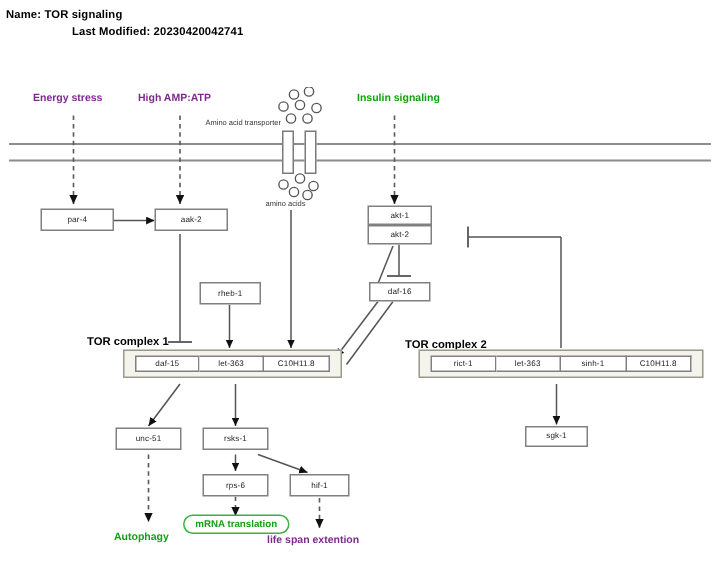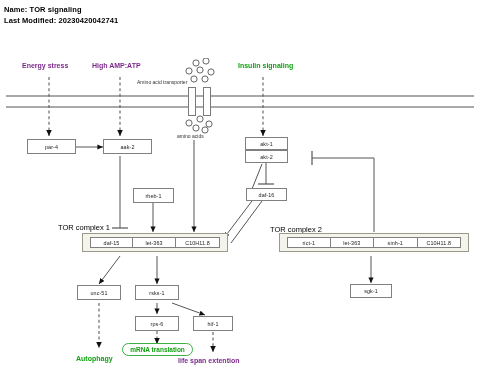--- a/index.html
+++ b/index.html
@@ -6,21 +6,21 @@
   body{
     width:480px;height:385px;background:#ffffff;position:relative;
     font-family:"Liberation Sans", sans-serif;
     -webkit-font-smoothing:none;
   }
   #canvas{position:absolute;left:0;top:0;width:480px;height:385px;overflow:hidden;}
 
   
   .hdr{position:absolute;left:4px;font-size:7.5px;font-weight:bold;color:#000;white-space:nowrap;letter-spacing:.1px;}
   #hdr1{top:5px;}
-  #hdr2{top:16px;}
+  #hdr2{top:16px;margin-left:44px;}
   #hdr3{top:27px;}
 
   
   #wires{position:absolute;left:0;top:0;}
 
   
   .gbox{
     position:absolute;box-sizing:border-box;
     border:1px solid #808080;background:#ffffff;
     font-size:5.4px;color:#222;text-align:center;
@@ -35,21 +35,21 @@
     background:#f4f4ec;border:1px solid #9a9a8a;
     display:flex;align-items:center;
     padding:2px 7px;gap:0px;
   }
   .complex .gbox{position:relative;left:auto;top:auto;height:11px;}
 
   
   .lbl{position:absolute;white-space:nowrap;}
   .lbl-purple{color:#7d2a8c;font-weight:bold;font-size:7px;}
   .lbl-green{color:#12a012;font-weight:bold;font-size:7px;}
-  .lbl-black{color:#000;font-weight:normal;font-size:7.5px;}
+  .lbl-black{color:#000;font-weight:bold;font-size:7.5px;}
   .lbl-small{color:#333;font-weight:normal;font-size:5px;}
 
   .pill{
     position:absolute;box-sizing:border-box;
     border:1px solid #3cb043;border-radius:9px;background:#ffffff;
     color:#12a012;font-weight:bold;font-size:6.5px;
     display:flex;align-items:center;justify-content:center;
     white-space:nowrap;padding:0 7px;
   }
 

